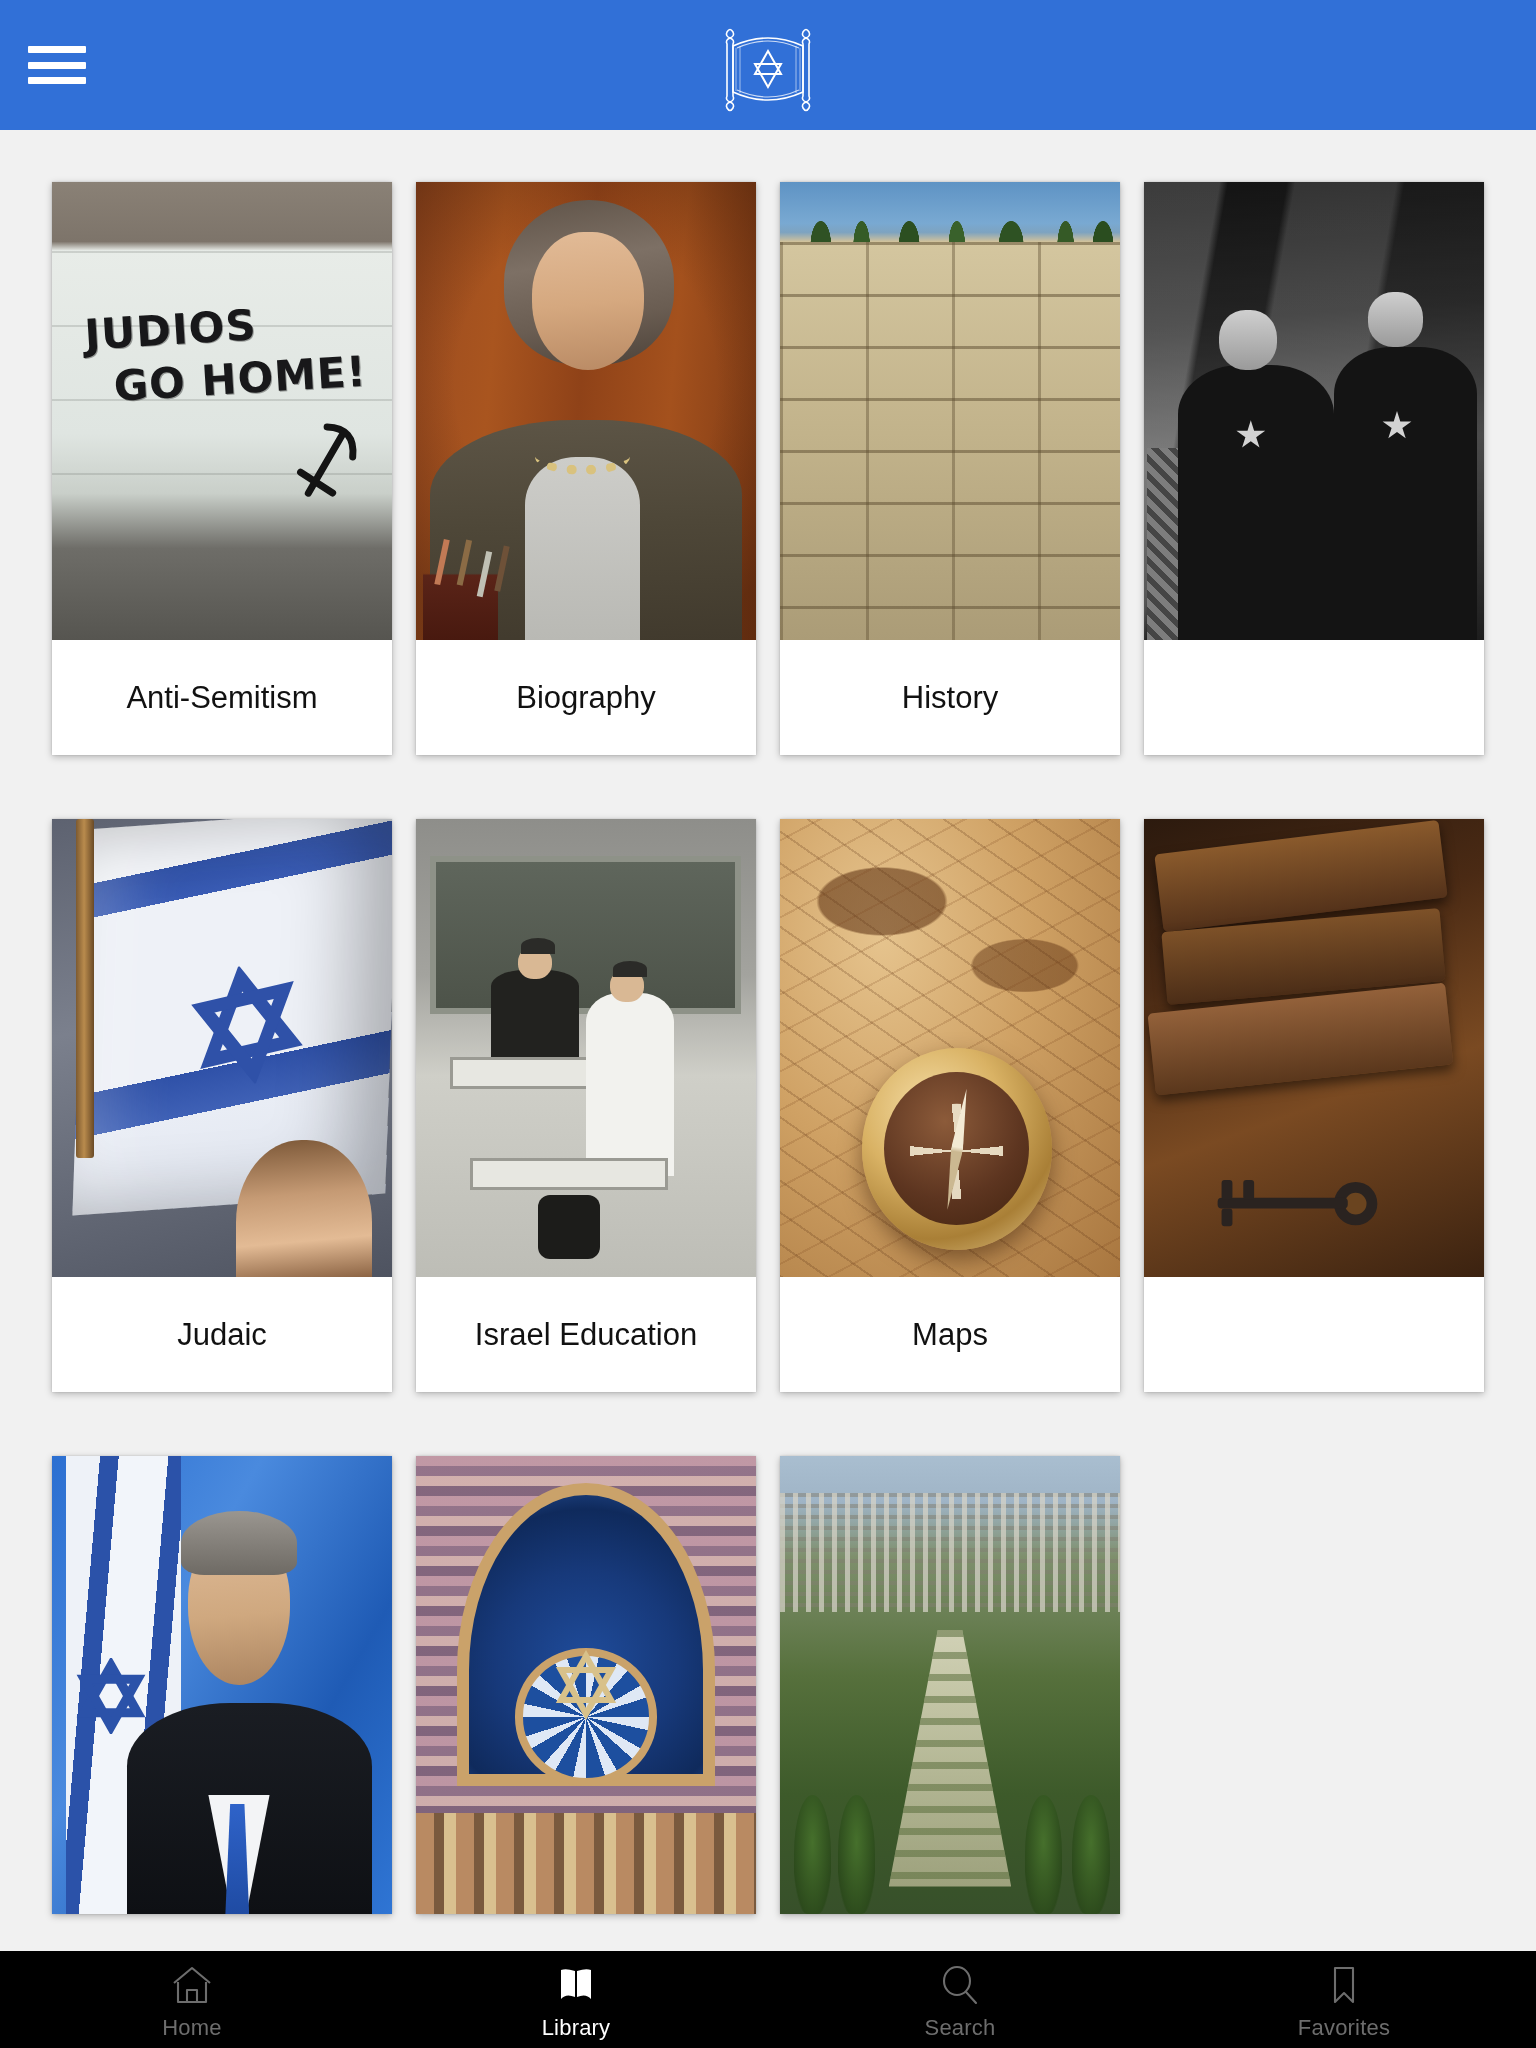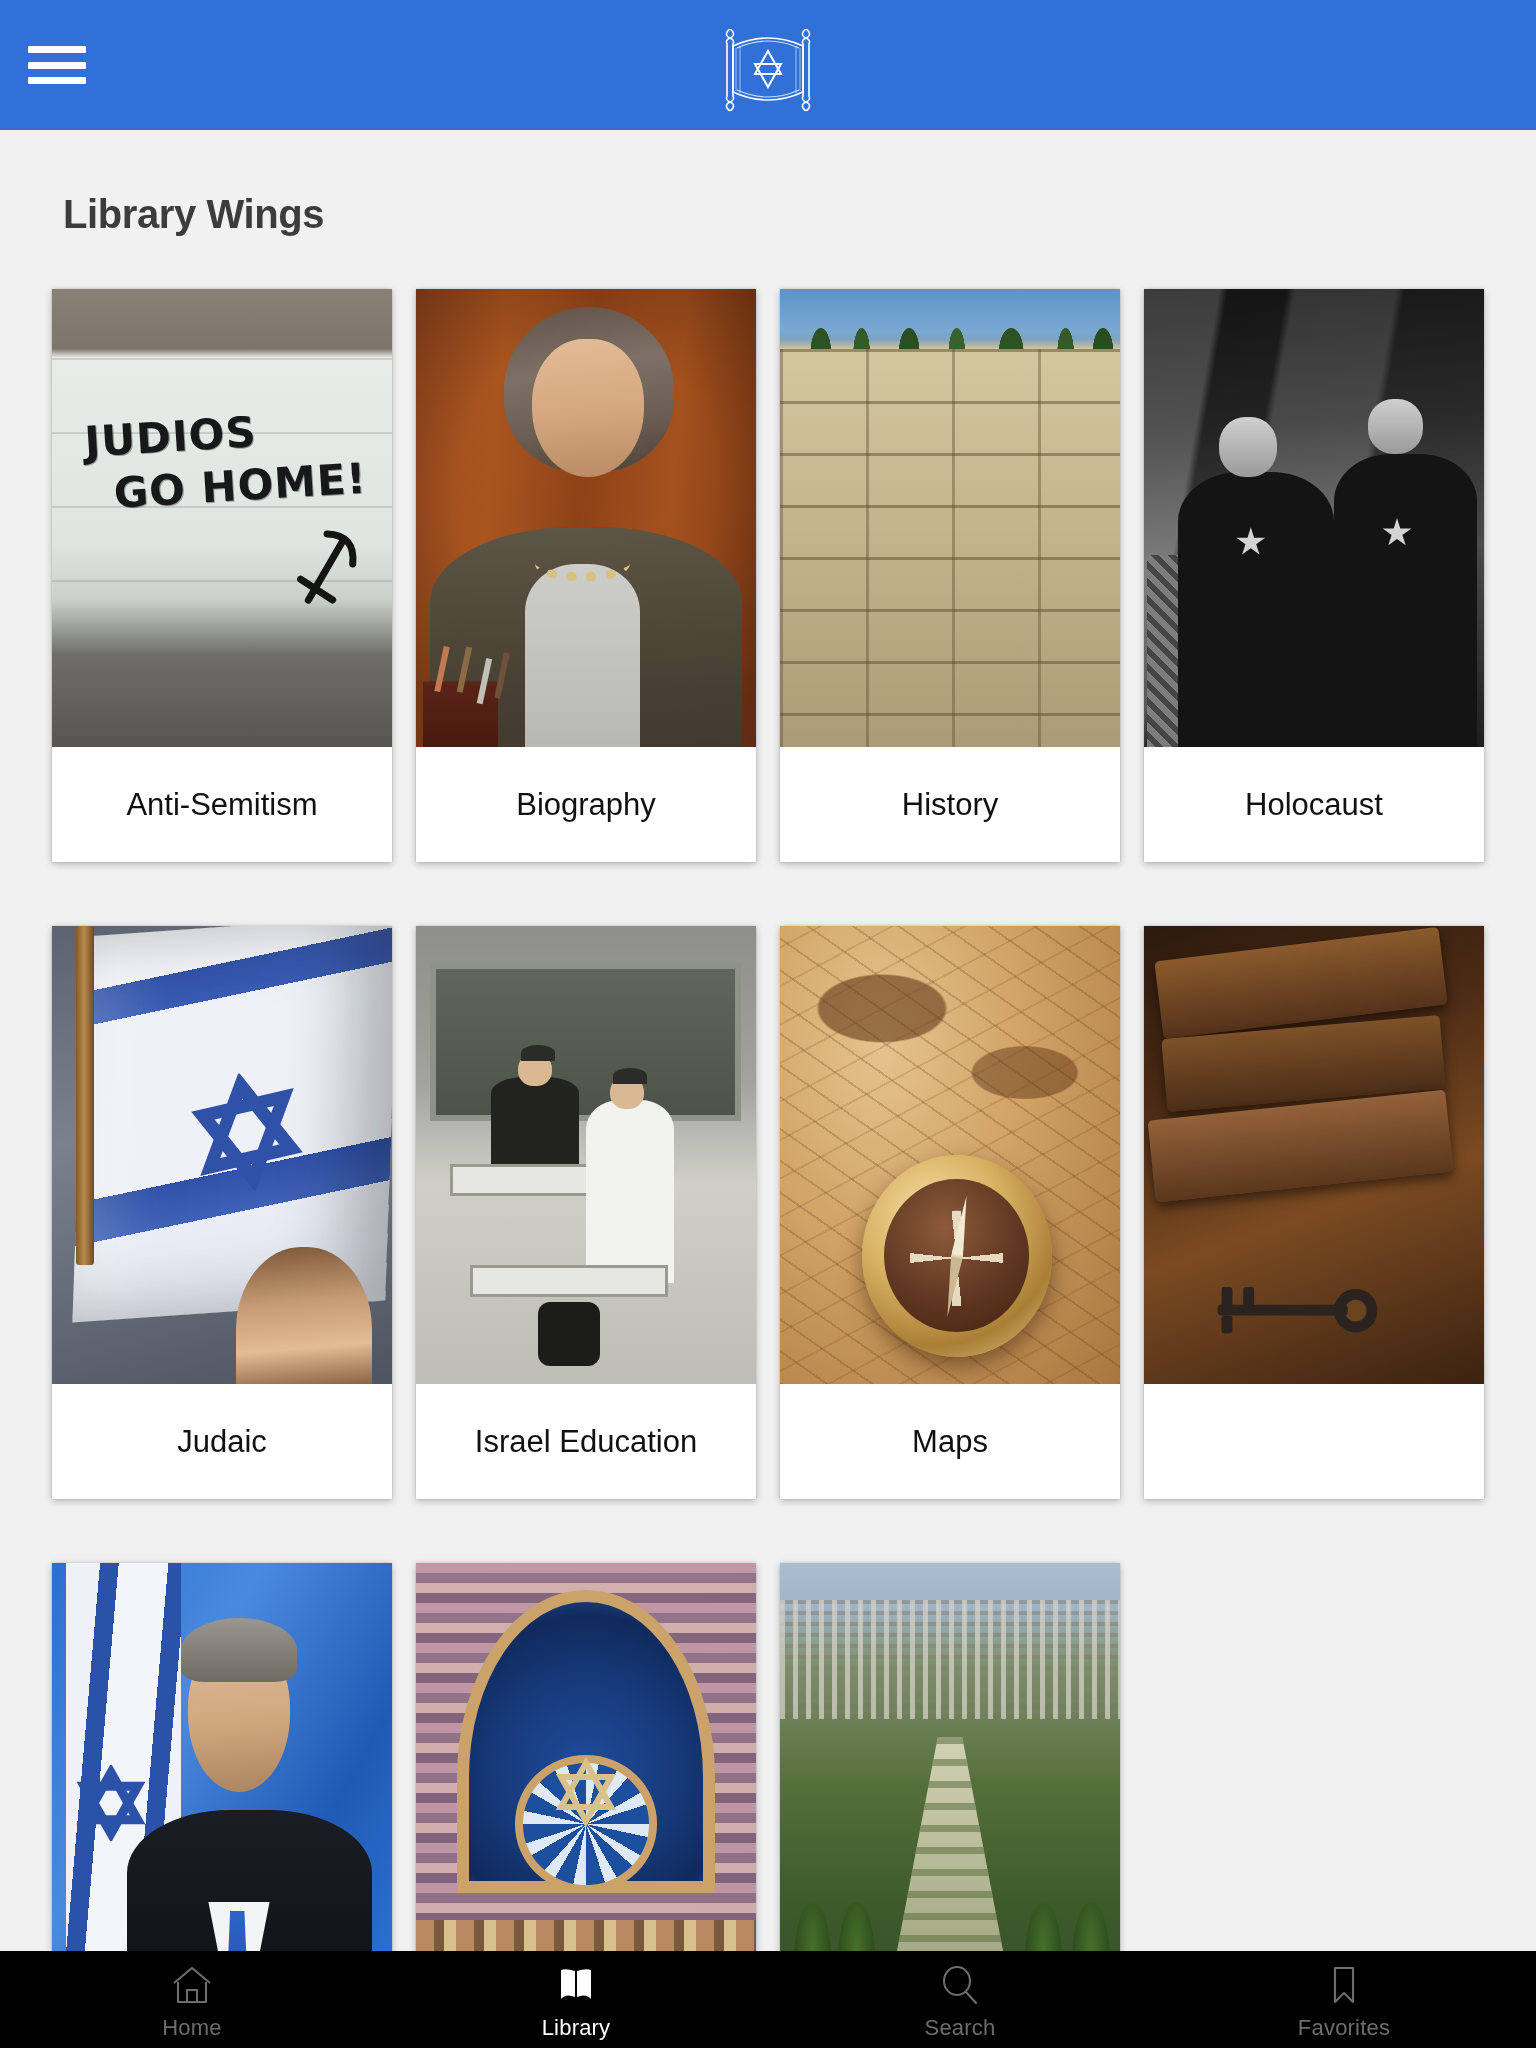--- a/index.html
+++ b/index.html
@@ -590,21 +590,20 @@
           <path d="M97 30 L97 73"></path>
       </g>
 
       <path d="M65 33 L78 56 L52 56 Z" stroke-width="2"></path>
       <path d="M65 69 L52 46 L78 46 Z" stroke-width="2"></path>
     </g>
   </svg>
 </div>
 
 <div class="content-scroll">
-  <h1 class="section-title">Library Wings</h1>
 
   <div class="wing-grid">
 
     <div class="wing-card">
       <div class="card-thumb">
         <div class="art art-graffiti">
           <div class="graffiti-text">
             <span>JUDIOS</span>
             <span class="l2">GO HOME!</span>
           </div>
@@ -647,21 +646,20 @@
         <div class="art art-bw">
           <div class="bw-child"></div>
           <div class="bw-man m1"></div>
           <div class="bw-man m2"></div>
           <div class="bw-head h1"></div>
           <div class="bw-head h2"></div>
           <div class="bw-star s1"></div>
           <div class="bw-star s2"></div>
         </div>
       </div>
-      <div class="card-label">Holocaust</div>
     </div>
 
     <div class="wing-card">
       <div class="card-thumb">
         <div class="art art-flag">
           <div class="flag-pole"></div>
           <svg class="flag-star" viewBox="0 0 100 100">
             <g fill="none" stroke="#2f51a8" stroke-width="11">
               <path d="M50 10 L85 72 L15 72 Z"></path>
               <path d="M50 90 L15 28 L85 28 Z"></path>

